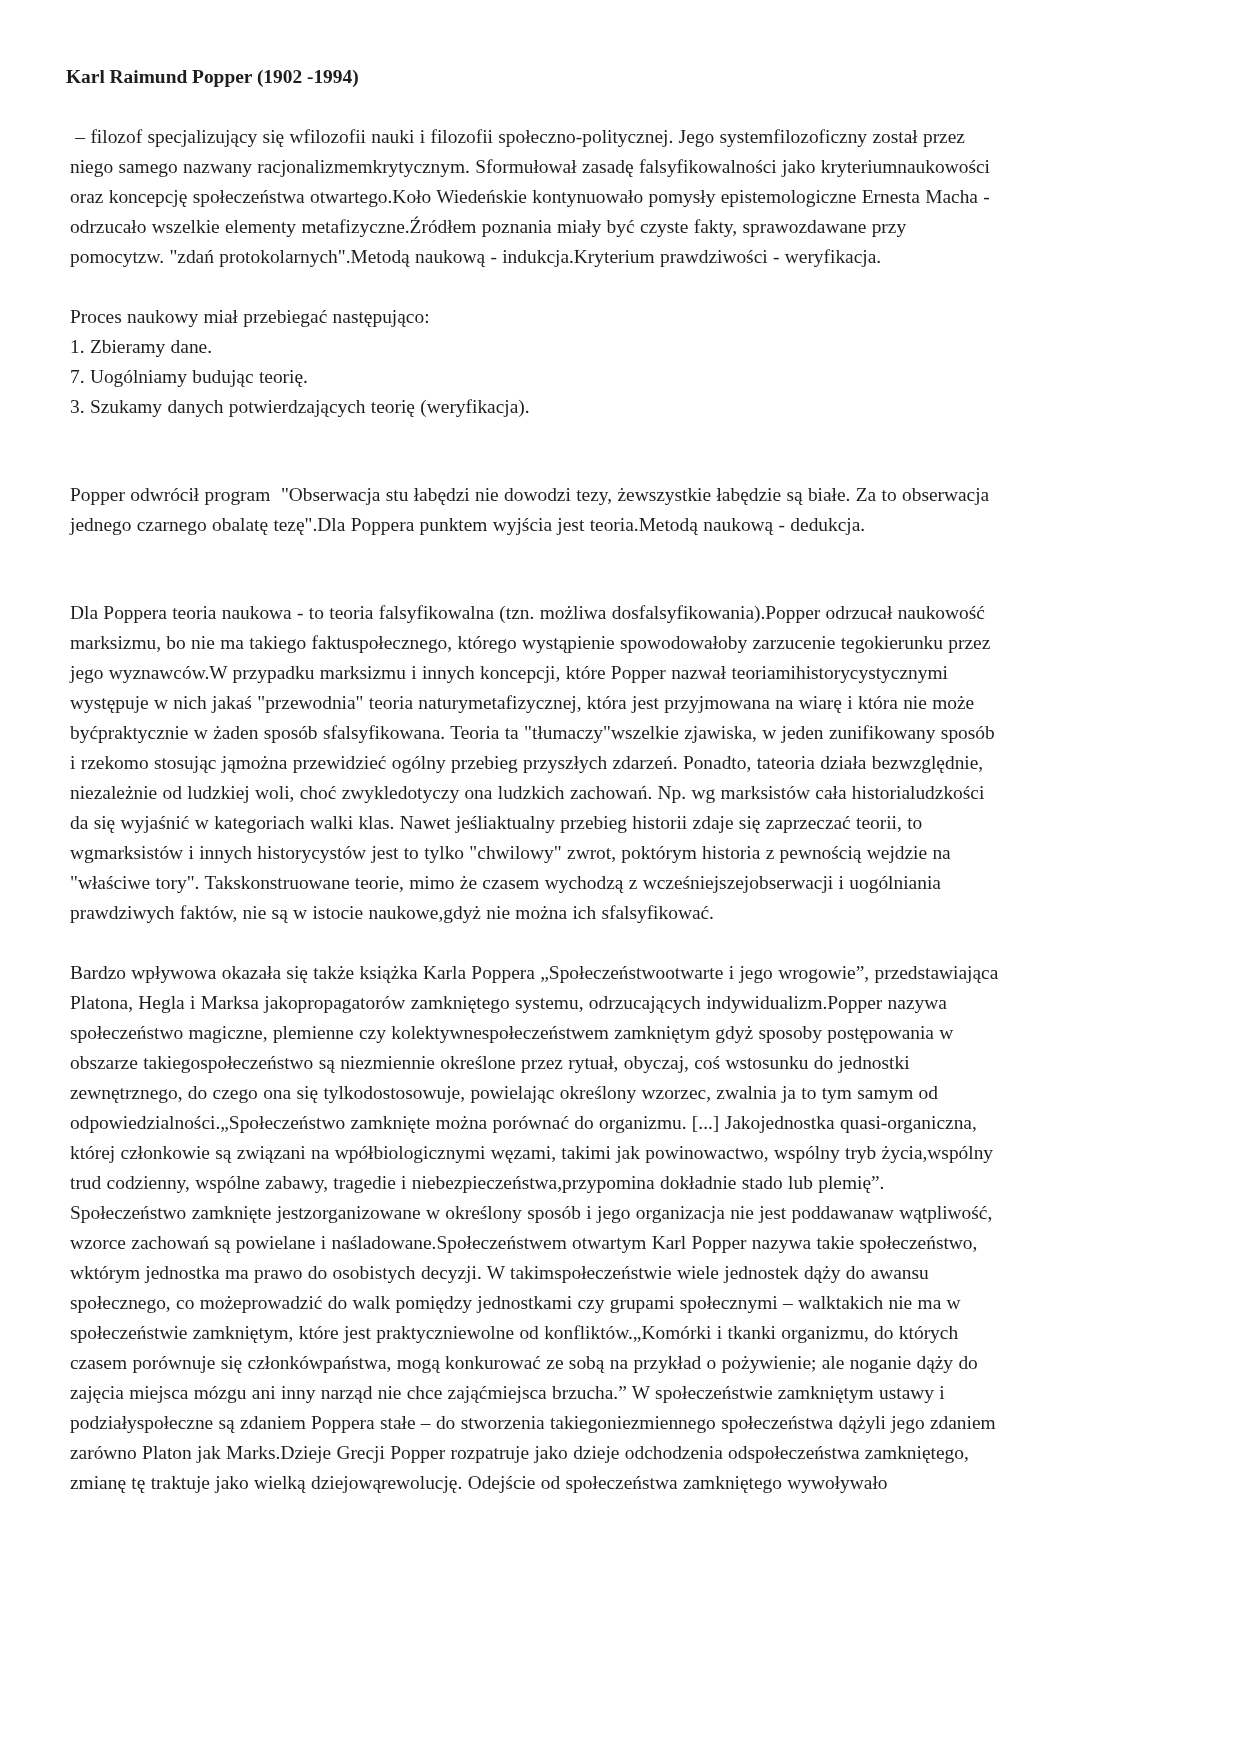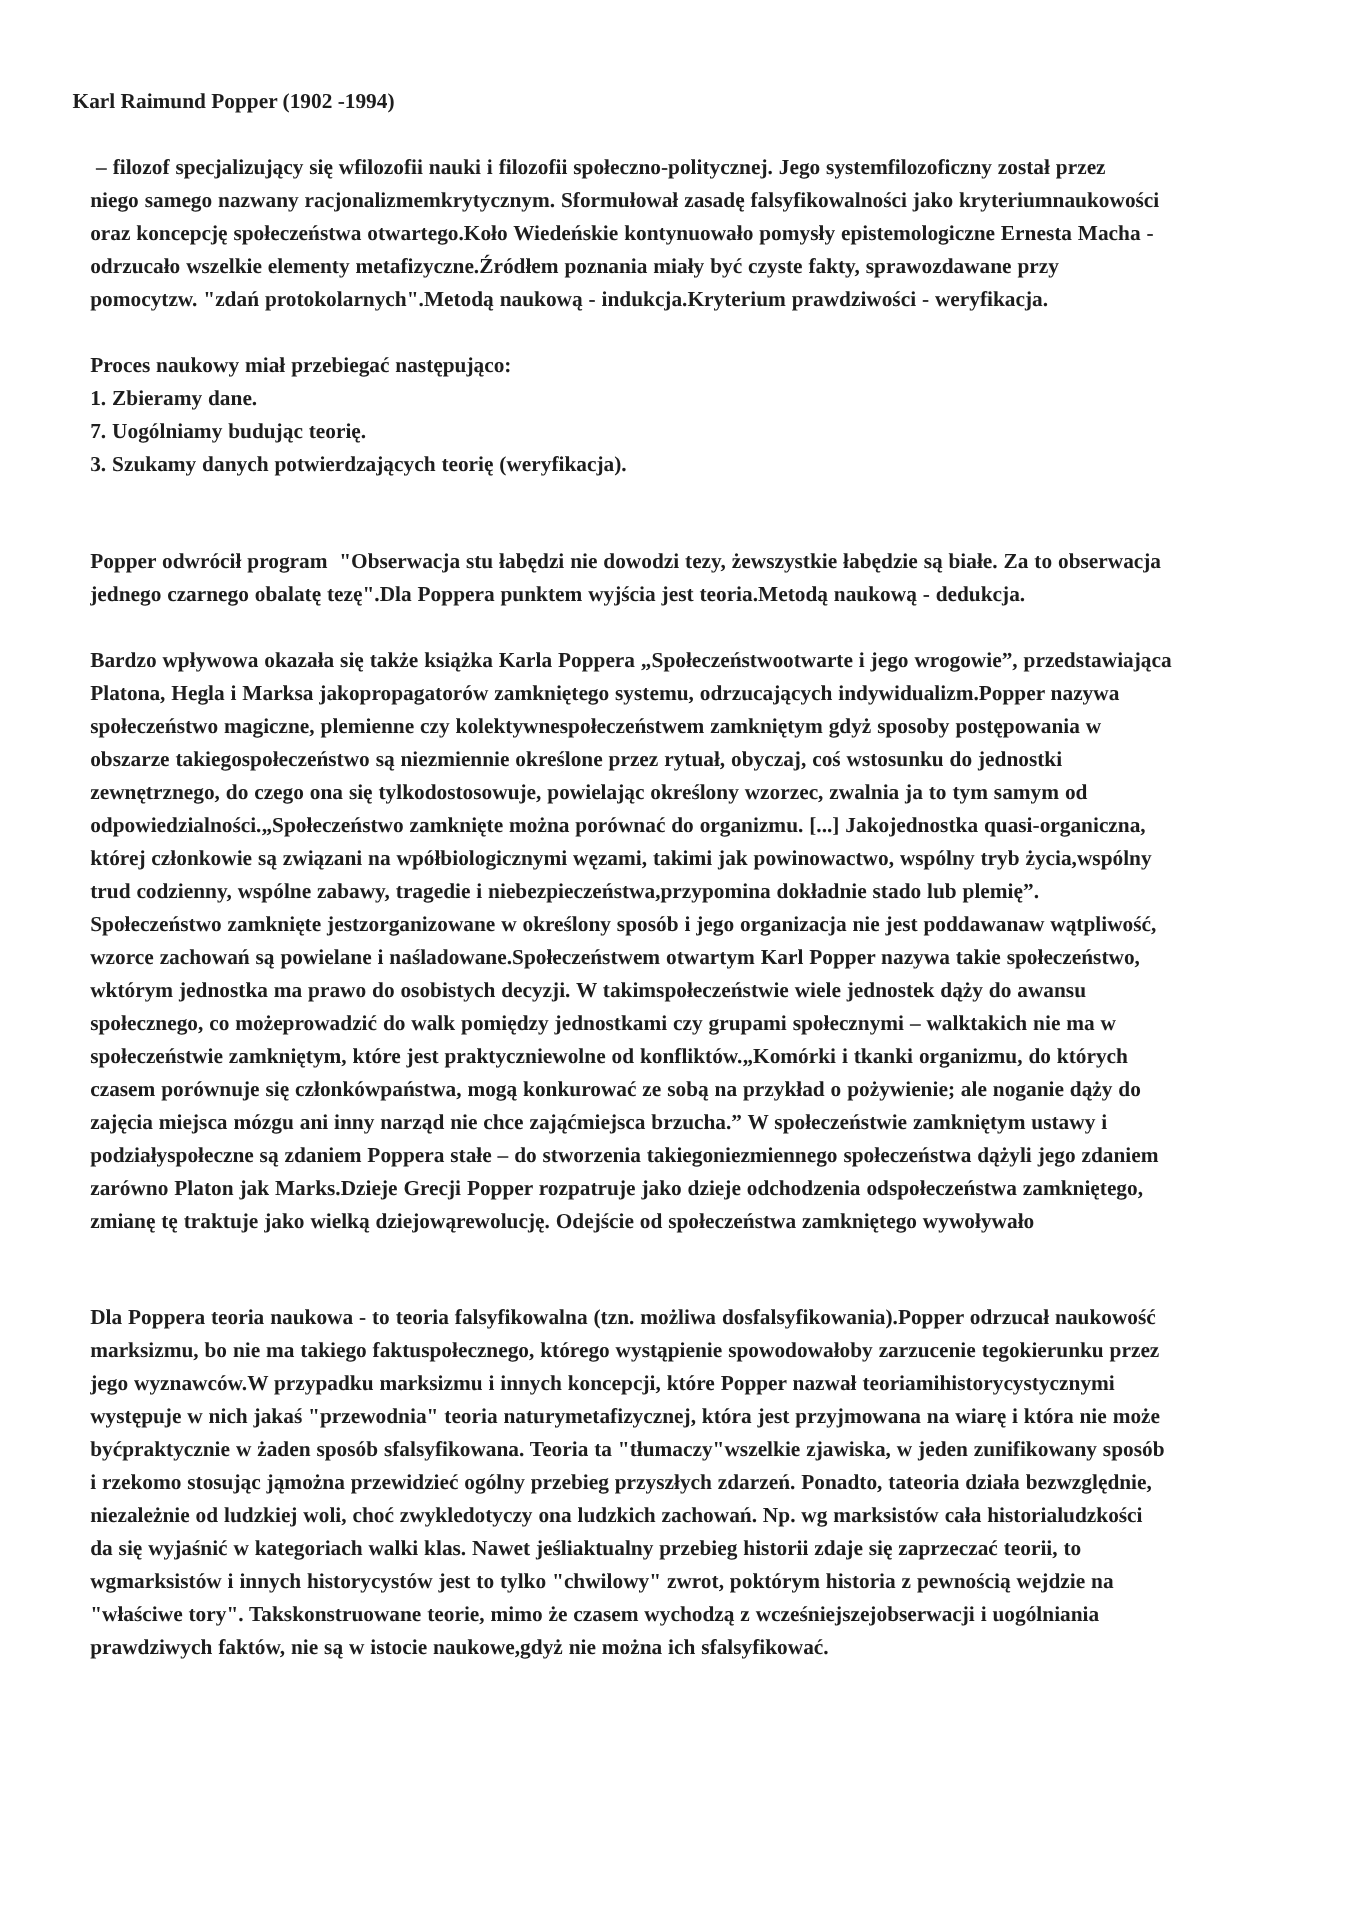--- a/index.html
+++ b/index.html
@@ -12,36 +12,35 @@
     height: 1754px;
     overflow: hidden;
     font-family: "Liberation Serif", "DejaVu Serif", serif;
     color: #1e1e1e;
     -webkit-font-smoothing: antialiased;
   }
   .page {
     box-sizing: border-box;
     width: 1240px;
     height: 1630px;
-    padding: 78px 62px 0 66px;
+    padding: 62px 62px 0 66px;
     background: #ffffff;
   }
   .doc-title {
     font-size: 19.4px;
     line-height: 30px;
     font-weight: bold;
     margin: 0;
   }
   .para {
     font-size: 19.4px;
     line-height: 30px;
-    margin: 30px 0 0 16px;
+    margin: 30px 0 0 4px;
     white-space: pre-wrap;
     word-spacing: 0.5px;
-    font-weight: bold;
   }
   .para.gap-large {
     margin-top: 58px;
   }
 </style>
 </head>
 <body>
 
 <main class="page">
   <h1 class="doc-title">Karl Raimund Popper (1902 -1994)</h1>
@@ -54,43 +53,43 @@
 
   <p class="para">Proces naukowy miał przebiegać następująco:
 1. Zbieramy dane.
 7. Uogólniamy budując teorię.
 3. Szukamy danych potwierdzających teorię (weryfikacja).</p>
 
   <p class="para gap-large">Popper odwrócił program  "Obserwacja stu łabędzi nie dowodzi tezy, żewszystkie łabędzie są białe. Za to obserwacja
 jednego czarnego obalatę tezę".Dla Poppera punktem wyjścia jest teoria.Metodą naukową - dedukcja.</p>
 
 
+  <p class="para gap-large">Dla Poppera teoria naukowa - to teoria falsyfikowalna (tzn. możliwa dosfalsyfikowania).Popper odrzucał naukowość
+marksizmu, bo nie ma takiego faktuspołecznego, którego wystąpienie spowodowałoby zarzucenie tegokierunku przez
+jego wyznawców.W przypadku marksizmu i innych koncepcji, które Popper nazwał teoriamihistorycystycznymi
+występuje w nich jakaś "przewodnia" teoria naturymetafizycznej, która jest przyjmowana na wiarę i która nie może
+byćpraktycznie w żaden sposób sfalsyfikowana. Teoria ta "tłumaczy"wszelkie zjawiska, w jeden zunifikowany sposób
+i rzekomo stosując jąmożna przewidzieć ogólny przebieg przyszłych zdarzeń. Ponadto, tateoria działa bezwzględnie,
+niezależnie od ludzkiej woli, choć zwykledotyczy ona ludzkich zachowań. Np. wg marksistów cała historialudzkości
+da się wyjaśnić w kategoriach walki klas. Nawet jeśliaktualny przebieg historii zdaje się zaprzeczać teorii, to
+wgmarksistów i innych historycystów jest to tylko "chwilowy" zwrot, poktórym historia z pewnością wejdzie na
+"właściwe tory". Takskonstruowane teorie, mimo że czasem wychodzą z wcześniejszejobserwacji i uogólniania
+prawdziwych faktów, nie są w istocie naukowe,gdyż nie można ich sfalsyfikować.</p>
+
   <p class="para">Bardzo wpływowa okazała się także książka Karla Poppera „Społeczeństwootwarte i jego wrogowie”, przedstawiająca
 Platona, Hegla i Marksa jakopropagatorów zamkniętego systemu, odrzucających indywidualizm.Popper nazywa
 społeczeństwo magiczne, plemienne czy kolektywnespołeczeństwem zamkniętym gdyż sposoby postępowania w
 obszarze takiegospołeczeństwo są niezmiennie określone przez rytuał, obyczaj, coś wstosunku do jednostki
 zewnętrznego, do czego ona się tylkodostosowuje, powielając określony wzorzec, zwalnia ja to tym samym od
 odpowiedzialności.„Społeczeństwo zamknięte można porównać do organizmu. [...] Jakojednostka quasi-organiczna,
 której członkowie są związani na wpółbiologicznymi węzami, takimi jak powinowactwo, wspólny tryb życia,wspólny
 trud codzienny, wspólne zabawy, tragedie i niebezpieczeństwa,przypomina dokładnie stado lub plemię”.
 Społeczeństwo zamknięte jestzorganizowane w określony sposób i jego organizacja nie jest poddawanaw wątpliwość,
 wzorce zachowań są powielane i naśladowane.Społeczeństwem otwartym Karl Popper nazywa takie społeczeństwo,
 wktórym jednostka ma prawo do osobistych decyzji. W takimspołeczeństwie wiele jednostek dąży do awansu
 społecznego, co możeprowadzić do walk pomiędzy jednostkami czy grupami społecznymi – walktakich nie ma w
 społeczeństwie zamkniętym, które jest praktyczniewolne od konfliktów.„Komórki i tkanki organizmu, do których
 czasem porównuje się członkówpaństwa, mogą konkurować ze sobą na przykład o pożywienie; ale noganie dąży do
 zajęcia miejsca mózgu ani inny narząd nie chce zająćmiejsca brzucha.” W społeczeństwie zamkniętym ustawy i
 podziałyspołeczne są zdaniem Poppera stałe – do stworzenia takiegoniezmiennego społeczeństwa dążyli jego zdaniem
 zarówno Platon jak Marks.Dzieje Grecji Popper rozpatruje jako dzieje odchodzenia odspołeczeństwa zamkniętego,
 zmianę tę traktuje jako wielką dziejowąrewolucję. Odejście od społeczeństwa zamkniętego wywoływało</p>
-
-  <p class="para gap-large">Dla Poppera teoria naukowa - to teoria falsyfikowalna (tzn. możliwa dosfalsyfikowania).Popper odrzucał naukowość
-marksizmu, bo nie ma takiego faktuspołecznego, którego wystąpienie spowodowałoby zarzucenie tegokierunku przez
-jego wyznawców.W przypadku marksizmu i innych koncepcji, które Popper nazwał teoriamihistorycystycznymi
-występuje w nich jakaś "przewodnia" teoria naturymetafizycznej, która jest przyjmowana na wiarę i która nie może
-byćpraktycznie w żaden sposób sfalsyfikowana. Teoria ta "tłumaczy"wszelkie zjawiska, w jeden zunifikowany sposób
-i rzekomo stosując jąmożna przewidzieć ogólny przebieg przyszłych zdarzeń. Ponadto, tateoria działa bezwzględnie,
-niezależnie od ludzkiej woli, choć zwykledotyczy ona ludzkich zachowań. Np. wg marksistów cała historialudzkości
-da się wyjaśnić w kategoriach walki klas. Nawet jeśliaktualny przebieg historii zdaje się zaprzeczać teorii, to
-wgmarksistów i innych historycystów jest to tylko "chwilowy" zwrot, poktórym historia z pewnością wejdzie na
-"właściwe tory". Takskonstruowane teorie, mimo że czasem wychodzą z wcześniejszejobserwacji i uogólniania
-prawdziwych faktów, nie są w istocie naukowe,gdyż nie można ich sfalsyfikować.</p>
 </main>
 
 </body></html>

